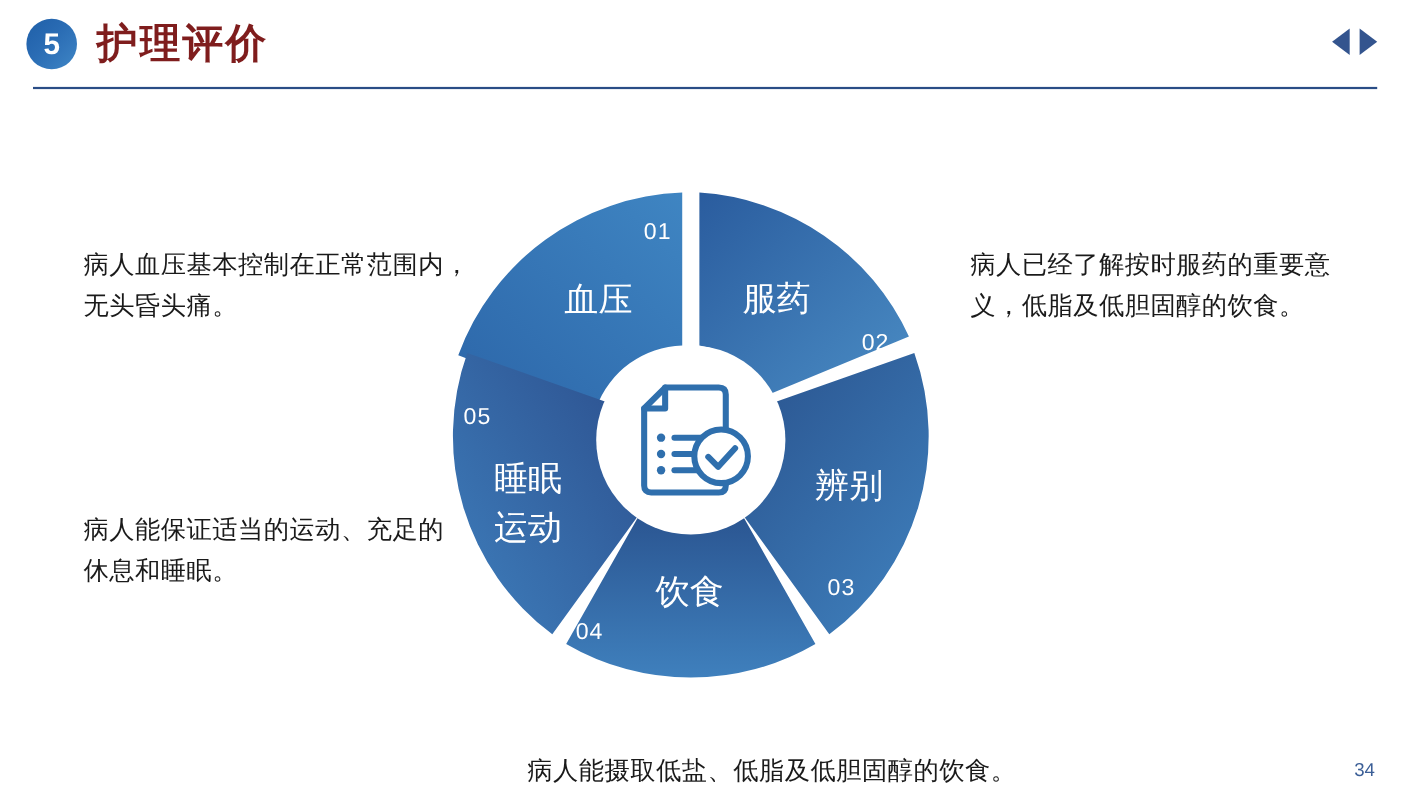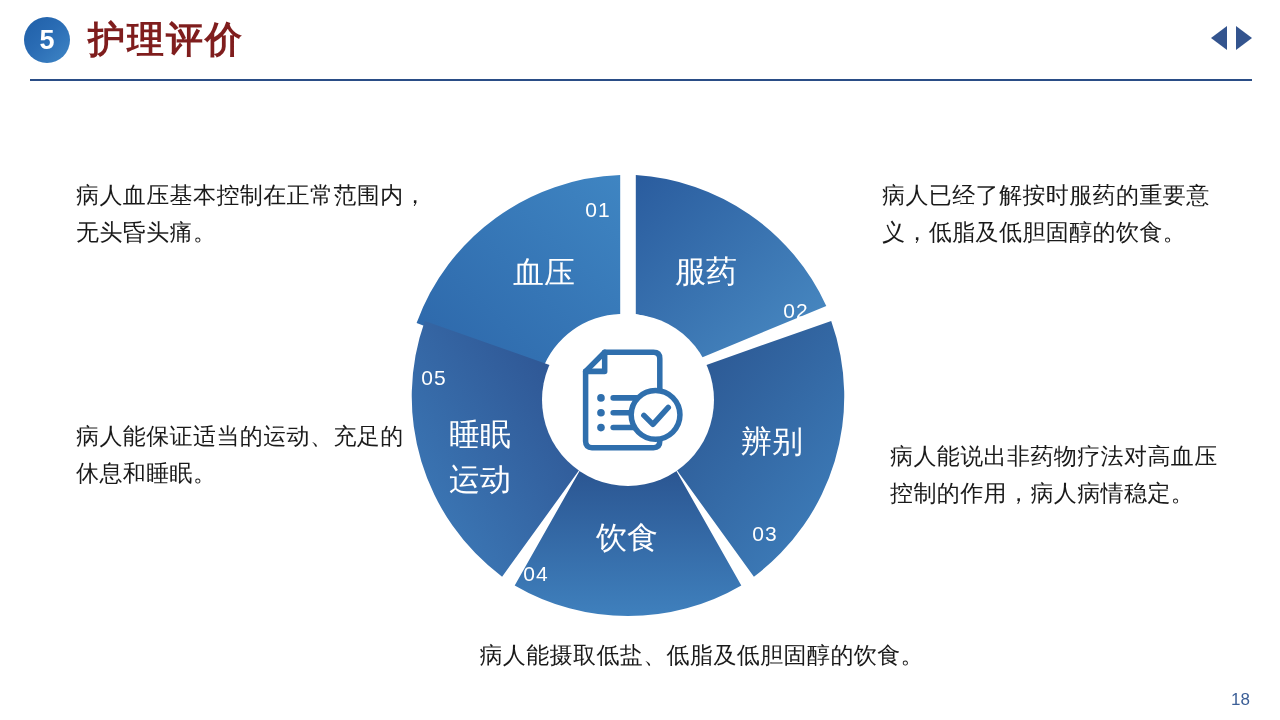--- a/index.html
+++ b/index.html
@@ -53,21 +53,21 @@
   }
   .seg-num {
     fill: #ffffff; font-family: "Liberation Sans","DejaVu Sans",sans-serif;
     font-size: 21px; font-weight: 300; text-anchor: middle; letter-spacing: 1px;
   }
 
   
   .note {
     position: absolute;
     font-size: 23px; line-height: 37px; color: #1a1a1a;
-    font-weight: 400; letter-spacing: 0.4px;
+    font-weight: 400; letter-spacing: 0.4px; margin-top: 45px;
   }
   #note-01 { left: 76px;  top: 177px; width: 370px; }
   #note-05 { left: 76px;  top: 418px; width: 350px; }
   #note-02 { left: 882px; top: 177px; width: 350px; }
   #note-03 { left: 890px; top: 438px; width: 340px; }
   #note-04 { left: 384px; top: 637px; width: 540px; text-align: right; }
 
   #page-number {
     position: absolute; right: 30px; bottom: 10px;
     font-size: 17px; color: #3c5f97; font-weight: 400;
@@ -179,18 +179,17 @@
         <path d="M 32 60 L 62 60"></path>
         <path d="M 32 74 L 58 74"></path>
         <circle cx="72" cy="62" r="23" fill="#ffffff" stroke="#2f6fad" stroke-width="5.2"></circle>
         <path d="M 61 62.5 L 69.5 71 L 84 55"></path>
       </g>
     </svg>
   </div>
 
   <div class="note" id="note-01">病人血压基本控制在正常范围内，无头昏头痛。</div>
   <div class="note" id="note-02">病人已经了解按时服药的重要意义，低脂及低胆固醇的饮食。</div>
-  <div class="note" id="note-03">病人能说出非药物疗法对高血压控制的作用，病人病情稳定。</div>
   <div class="note" id="note-04">病人能摄取低盐、低脂及低胆固醇的饮食。</div>
   <div class="note" id="note-05">病人能保证适当的运动、充足的休息和睡眠。</div>
 
-  <div id="page-number">18</div>
+  <div id="page-number">34</div>
 </div>
 
 </body></html>

